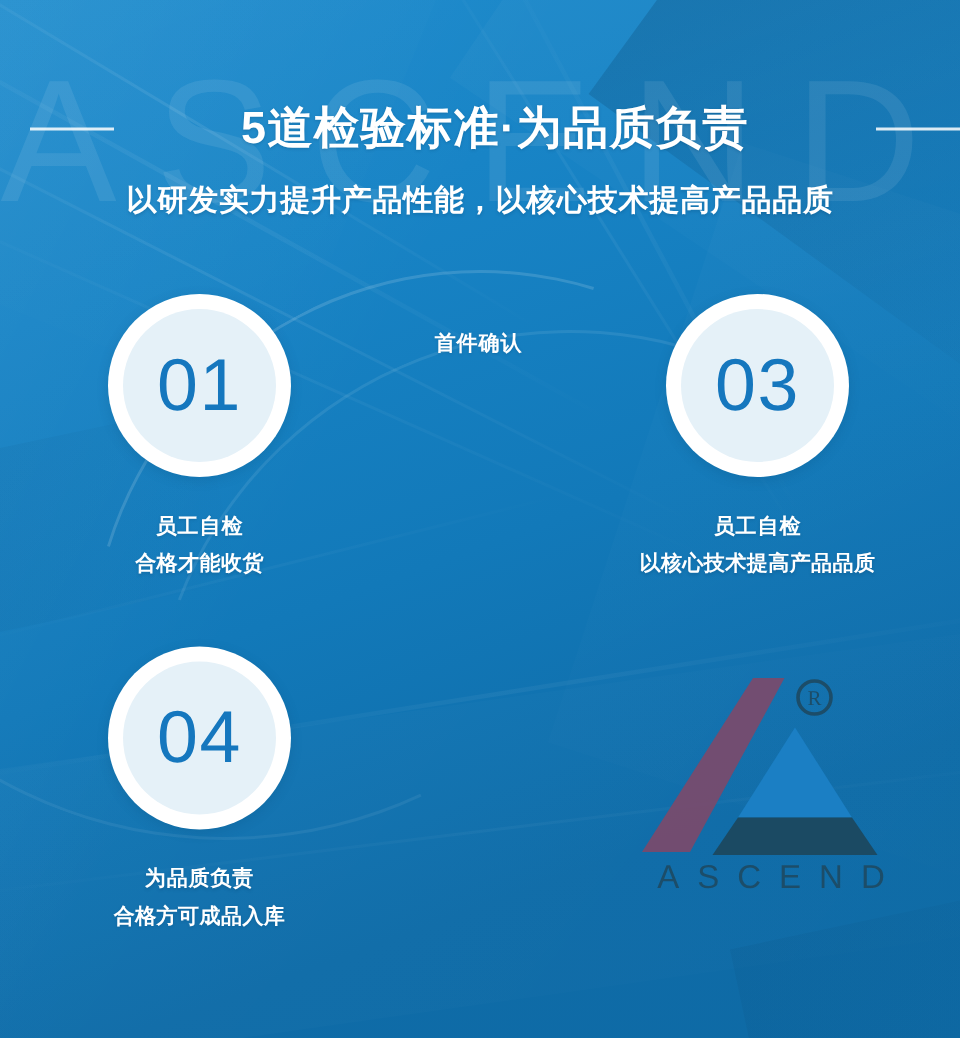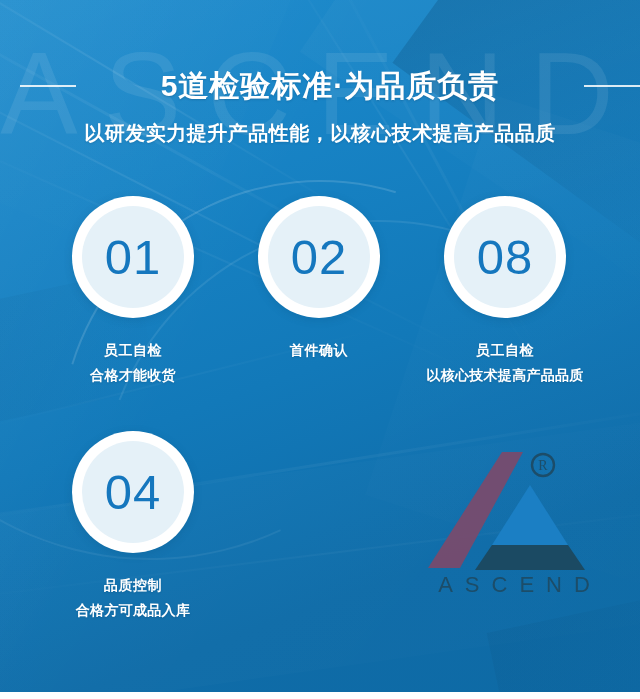--- a/index.html
+++ b/index.html
@@ -237,54 +237,49 @@
             <span class="num">01</span>
           </div>
         </div>
         <div class="labels">
           <div class="label-main">员工自检</div>
           <div class="label-sub">合格才能收货</div>
         </div>
       </div>
 
       <div class="step">
-        <div class="circle">
-          <div class="circle-inner">
-            <span class="num">02</span>
-          </div>
-        </div>
         <div class="labels">
           <div class="label-main">首件确认</div>
         </div>
       </div>
 
       <div class="step">
         <div class="circle">
           <div class="circle-inner">
-            <span class="num">08</span>
+            <span class="num">03</span>
           </div>
         </div>
         <div class="labels">
           <div class="label-main">员工自检</div>
           <div class="label-sub">以核心技术提高产品品质</div>
         </div>
       </div>
 
     </div>
 
     <div class="row row-2">
 
       <div class="step">
         <div class="circle">
           <div class="circle-inner">
             <span class="num">04</span>
           </div>
         </div>
         <div class="labels">
-          <div class="label-main">品质控制</div>
+          <div class="label-main">为品质负责</div>
           <div class="label-sub">合格方可成品入库</div>
         </div>
       </div>
 
 
     </div>
 
   </div>
 
   <div class="logo">

